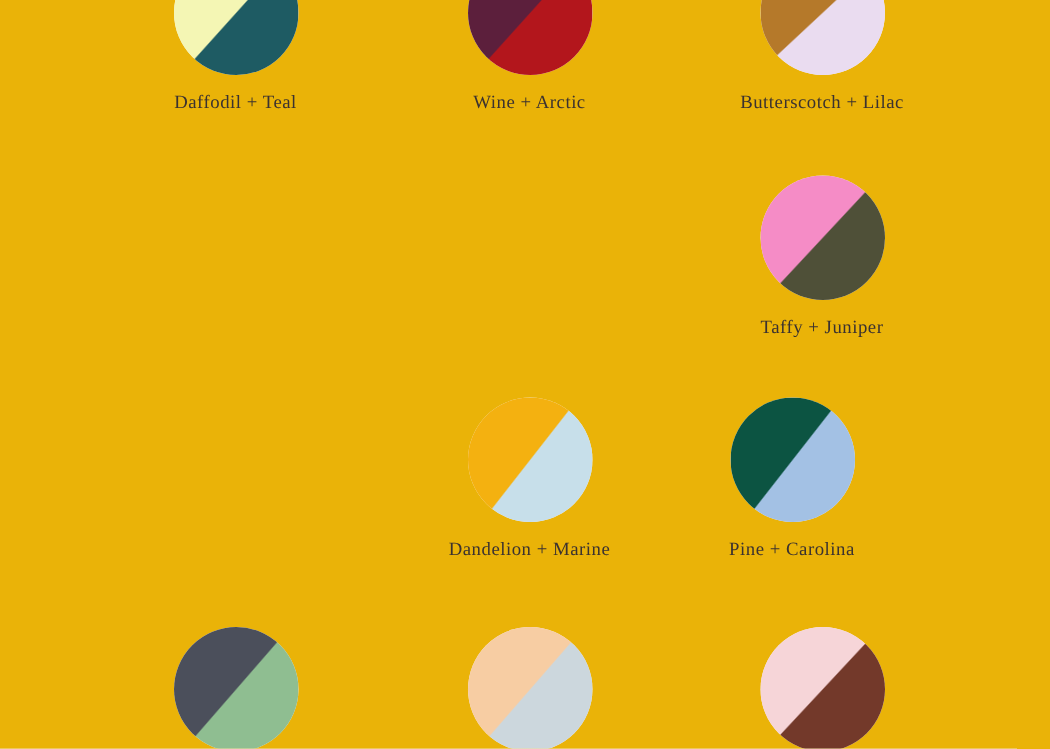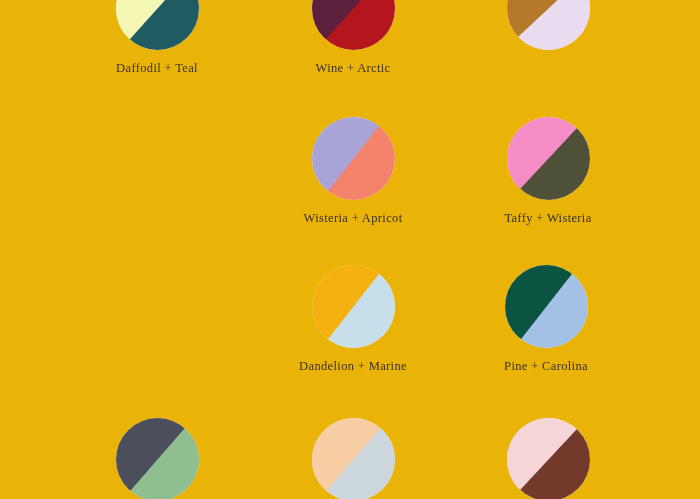--- a/index.html
+++ b/index.html
@@ -79,40 +79,35 @@
       <div class="pair-cell" style="left: 255px; top: -33px;">
         <div class="swatch-circle">
           <div class="swatch-half-a" style="background: linear-gradient(132deg, rgb(92, 31, 60) 0%, rgb(92, 31, 60) 49.6%, rgb(179, 22, 28) 50.4%, rgb(179, 22, 28) 100%);"></div>
         </div>
         <div class="pair-label">Wine + Arctic</div>
       </div>
       <div class="pair-cell" style="left: 450px; top: -33px;">
         <div class="swatch-circle">
           <div class="swatch-half-a" style="background: linear-gradient(137deg, rgb(181, 121, 42) 0%, rgb(181, 121, 42) 49.6%, rgb(234, 220, 240) 50.4%, rgb(234, 220, 240) 100%);"></div>
         </div>
-      </div>
-      <div class="pair-cell" style="left: 255px; top: 117px;">
-        <div class="swatch-circle">
-          <div class="swatch-half-a" style="background: linear-gradient(128deg, rgb(169, 164, 216) 0%, rgb(169, 164, 216) 49.6%, rgb(244, 131, 107) 50.4%, rgb(244, 131, 107) 100%);"></div>
-        </div>
-        <div class="pair-label">Wisteria + Apricot</div>
+        <div class="pair-label">Butterscotch + Lilac</div>
       </div>
       <div class="pair-cell" style="left: 450px; top: 117px;">
         <div class="swatch-circle">
           <div class="swatch-half-a" style="background: linear-gradient(133deg, rgb(245, 140, 198) 0%, rgb(245, 140, 198) 49.6%, rgb(79, 80, 56) 50.4%, rgb(79, 80, 56) 100%);"></div>
         </div>
-        <div class="pair-label">Taffy + Wisteria</div>
+        <div class="pair-label">Taffy + Juniper</div>
       </div>
       <div class="pair-cell" style="left: 255px; top: 265px;">
         <div class="swatch-circle">
           <div class="swatch-half-a" style="background: linear-gradient(128deg, rgb(244, 177, 16) 0%, rgb(244, 177, 16) 49.6%, rgb(199, 223, 234) 50.4%, rgb(199, 223, 234) 100%);"></div>
         </div>
         <div class="pair-label">Dandelion + Marine</div>
       </div>
-      <div class="pair-cell" style="left: 448px; top: 265px; text-align: center;">
+      <div class="pair-cell" style="left: 430px; top: 265px; text-align: center;">
         <div class="swatch-circle">
           <div class="swatch-half-a" style="background: linear-gradient(128deg, rgb(12, 84, 66) 0%, rgb(12, 84, 66) 49.6%, rgb(163, 193, 228) 50.4%, rgb(163, 193, 228) 100%);"></div>
         </div>
         <div class="pair-label">Pine + Carolina</div>
       </div>
       <div class="pair-cell" style="left: 59px; top: 418px;">
         <div class="swatch-circle">
           <div class="swatch-half-a" style="background: linear-gradient(131deg, rgb(75, 79, 91) 0%, rgb(75, 79, 91) 49.6%, rgb(143, 190, 145) 50.4%, rgb(143, 190, 145) 100%);"></div>
         </div>
       </div>

